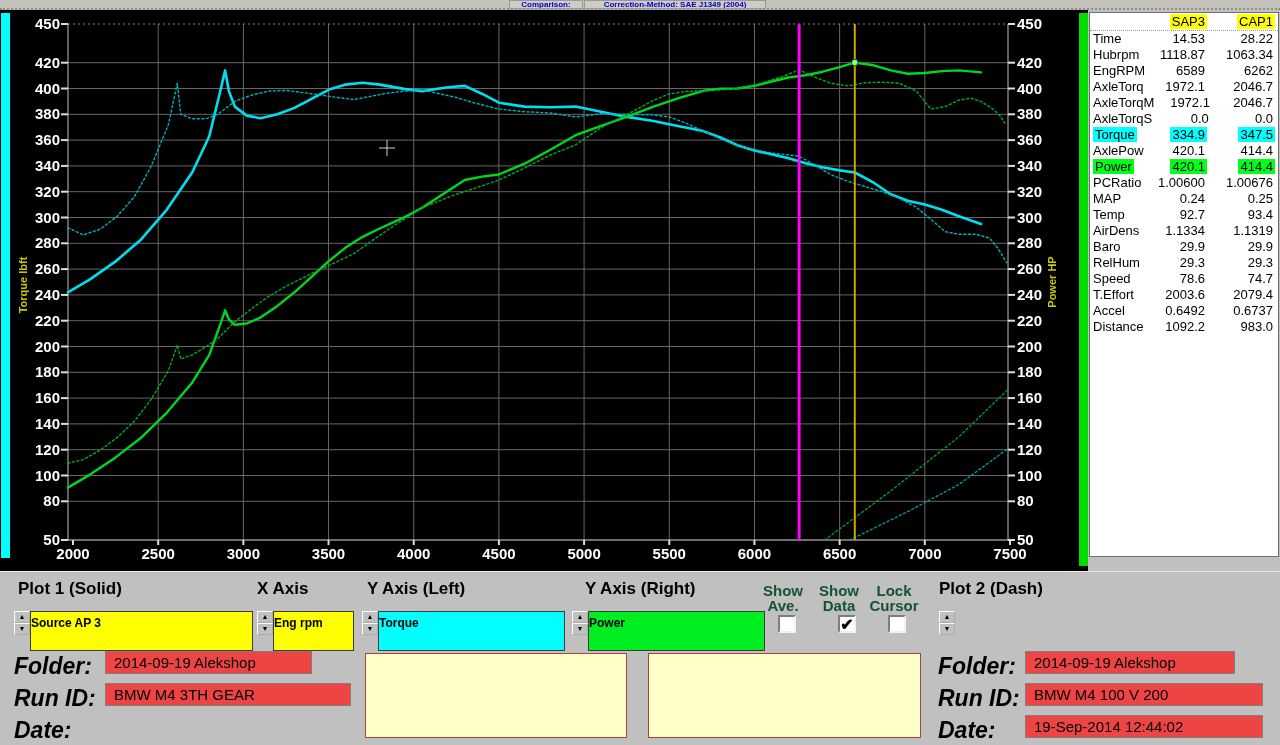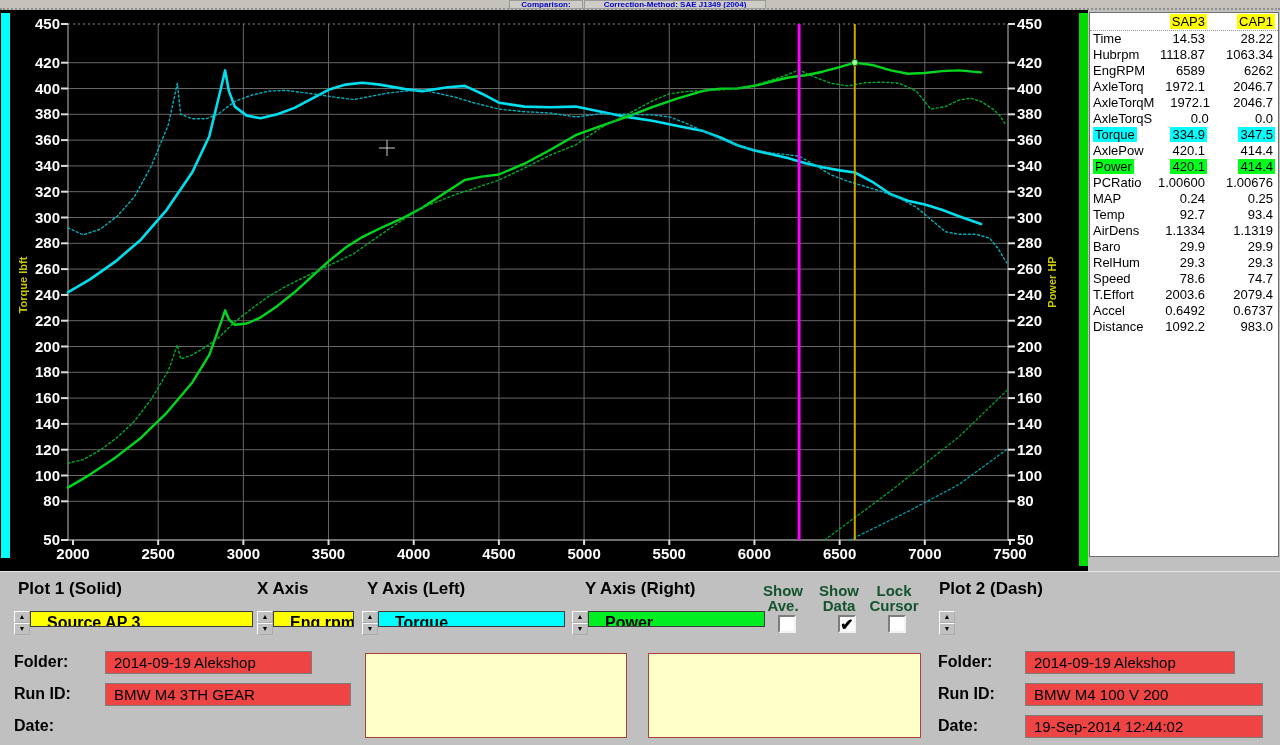--- a/index.html
+++ b/index.html
@@ -42,30 +42,30 @@
   .vpad { padding:0 2px; }
 
   
   .controls { position:absolute; left:0; top:571px; width:1280px; height:174px; background:#c0c0c0;
               border-top:1px solid #e6e6e6; }
   .hdr-lbl { position:absolute; font-size:17px; font-weight:bold; color:#000; white-space:nowrap; }
   .cb-lbl { position:absolute; font-size:15px; font-weight:bold; color:#14532d; text-align:center; line-height:15px; }
   .spinner { position:absolute; width:16px; height:24px; }
   .spinner .sb { width:16px; height:12px; background:#c0c0c0; border:1px outset #fff; font-size:7px;
                  line-height:10px; text-align:center; color:#000; cursor:default; }
-  .field { position:absolute; height:16px; border:1px solid #3c3c3c; font-size:16px; font-weight:bold;
-           color:#000; line-height:22px; padding-left:16px; white-space:nowrap; overflow:hidden; }
+  .field { position:absolute; height:40px; border:1px solid #3c3c3c; font-size:12px; font-weight:bold;
+           color:#000; line-height:22px; padding-left:0; white-space:nowrap; overflow:hidden; }
   .field.yellow { background:#ffff00; }
   .field.cyan { background:#00ffff; }
   .field.green { background:#00ee22; }
   .checkbox { position:absolute; width:18px; height:18px; background:#fff;
               border-top:2px solid #7d7d7d; border-left:2px solid #7d7d7d;
               border-bottom:2px solid #f2f2f2; border-right:2px solid #f2f2f2;
               font-size:16px; font-weight:bold; line-height:15px; text-align:center; color:#000; }
-  .rowlbl { position:absolute; font-size:16px; font-weight:bold; color:#000; }
+  .rowlbl { position:absolute; font-size:23px; font-weight:bold; color:#000;font-style:italic; }
   .tfield { position:absolute; height:23px; background:#ef4444; border:1px solid #7d7d7d;
             font-size:15px; color:#000; line-height:21px; padding-left:8px; white-space:nowrap; overflow:hidden; }
   .bigbox { position:absolute; height:85px; background:#ffffc8; border:1px solid #b04040; }
 </style>
 </head>
 <body>
 
 <div class="screen">
 
   <div class="titlebar">

